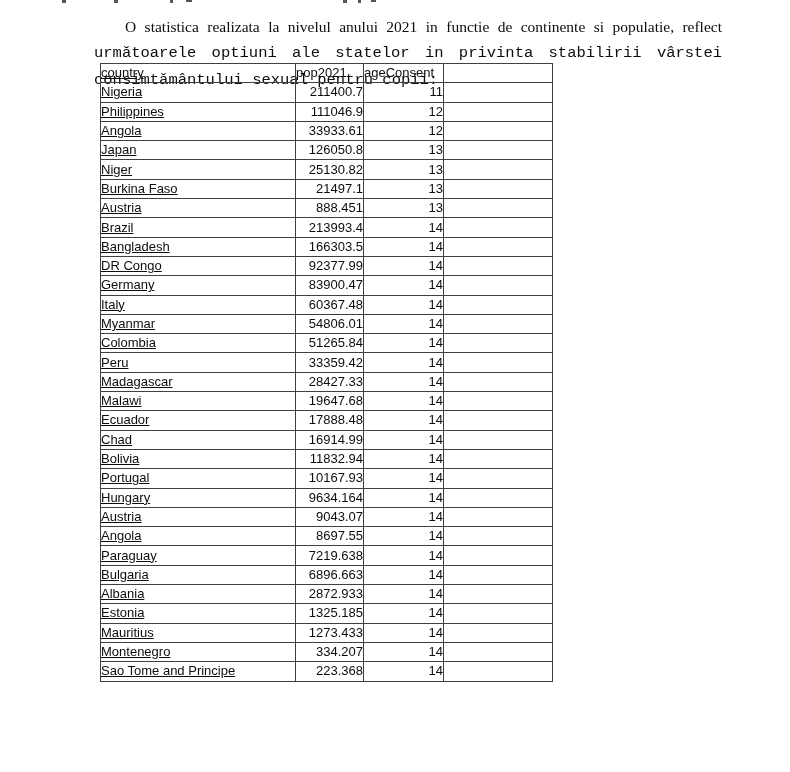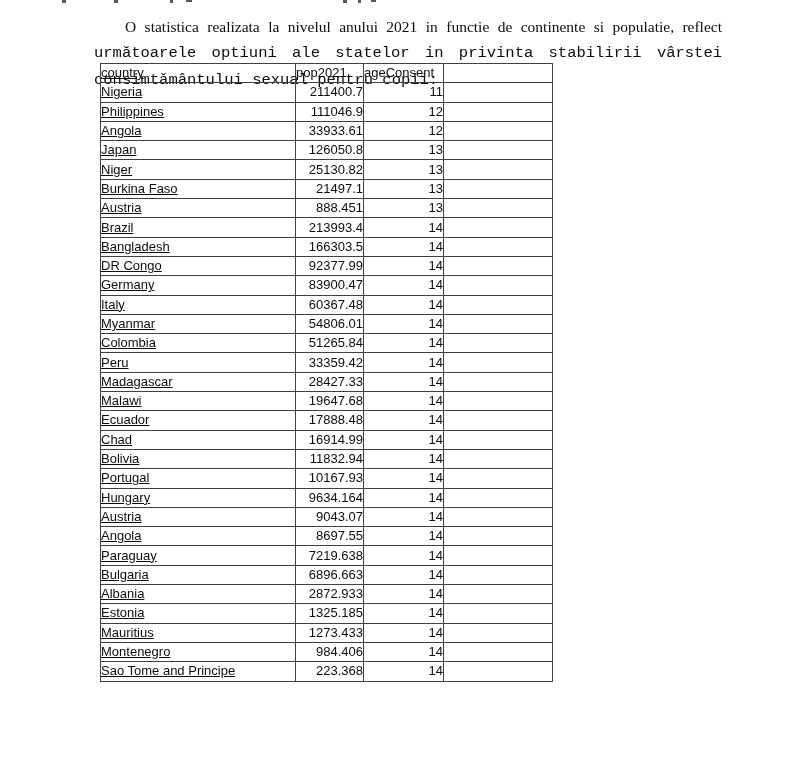--- a/index.html
+++ b/index.html
@@ -285,21 +285,21 @@
           <td class="col-empty"></td>
         </tr>
         <tr>
           <td class="col-country">Mauritius</td>
           <td class="col-pop">1273.433</td>
           <td class="col-age">14</td>
           <td class="col-empty"></td>
         </tr>
         <tr>
           <td class="col-country">Montenegro</td>
-          <td class="col-pop">984.406</td>
+          <td class="col-pop">334.207</td>
           <td class="col-age">14</td>
           <td class="col-empty"></td>
         </tr>
         <tr>
           <td class="col-country">Sao Tome and Principe</td>
           <td class="col-pop">223.368</td>
           <td class="col-age">14</td>
           <td class="col-empty"></td>
         </tr>
       </tbody>

